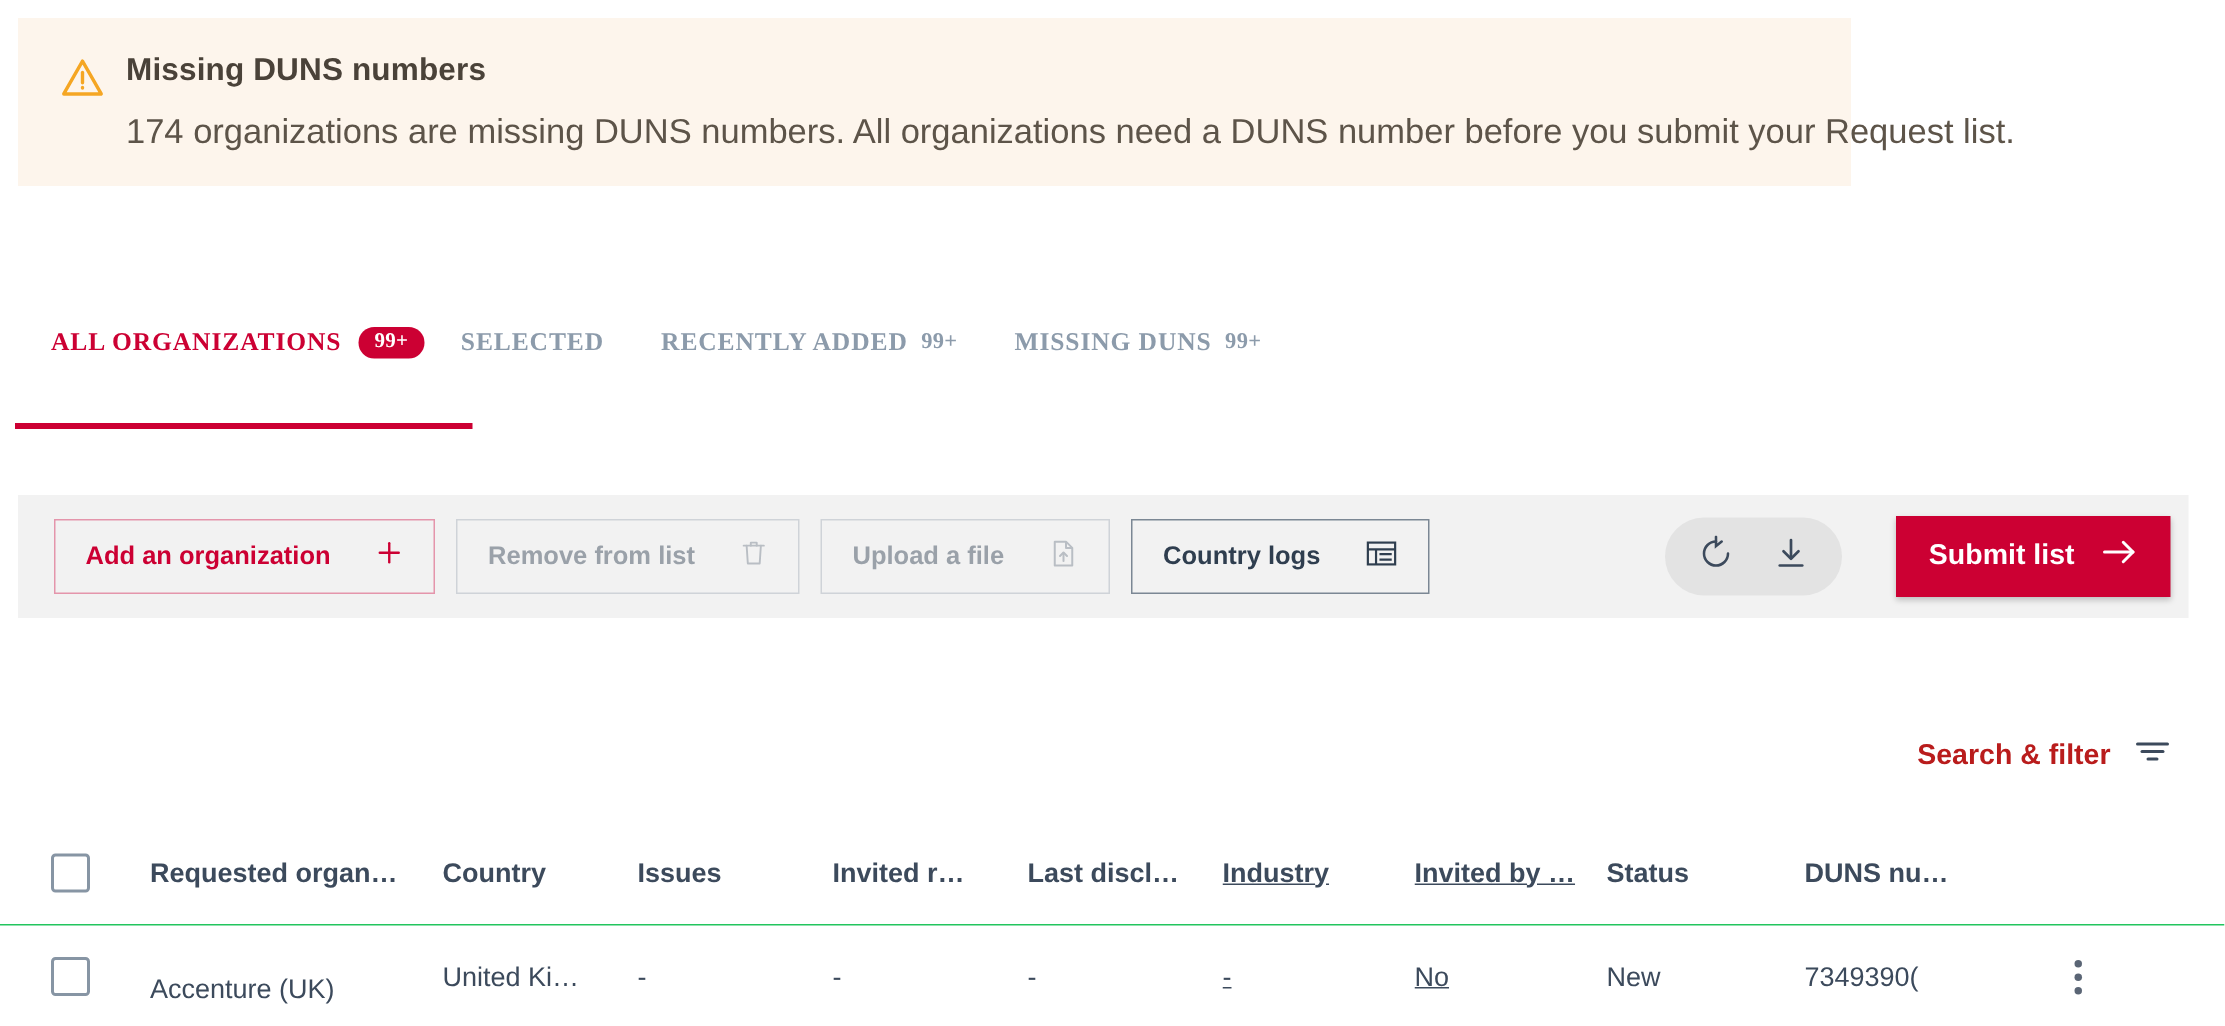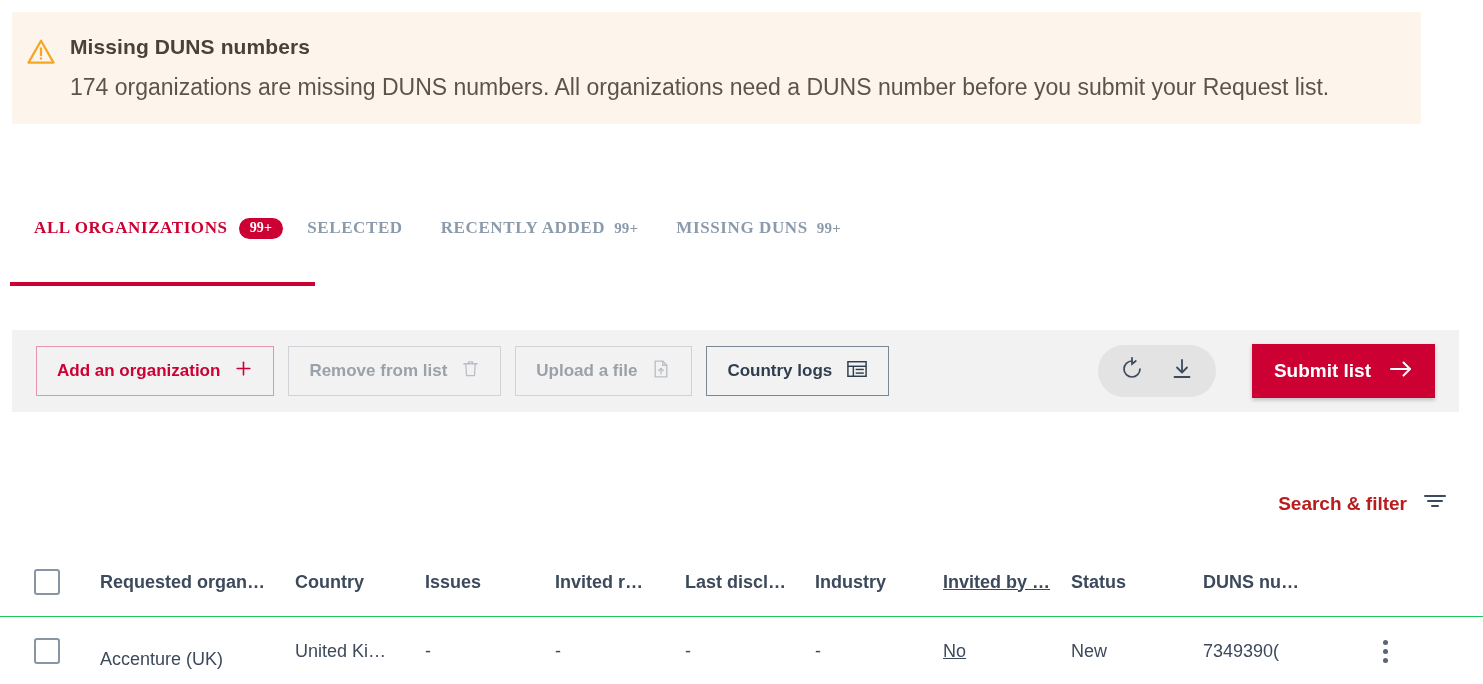--- a/index.html
+++ b/index.html
@@ -9,24 +9,24 @@
     background: #ffffff;
     font-family: "Liberation Sans", sans-serif;
     overflow: hidden;
   }
   .page { position: relative; width: 1483px; height: 684px; }
 
   
   .alert-banner {
     position: absolute;
     left: 12px; top: 12px;
-    width: 1409px; height: 112px;
+    width: 1222px; height: 112px;
     background: #fdf5ec;
     display: flex;
-    padding: 22px 0 0 14px;
+    padding: 22px 0 0 28px;
   }
   .alert-icon { width: 40px; flex: 0 0 40px; padding-top: 3px; }
   .alert-body { padding-left: 4px; }
   .alert-title {
     font-size: 21px;
     font-weight: bold;
     color: #4a4239;
     letter-spacing: 0.1px;
     line-height: 26px;
   }
@@ -100,20 +100,21 @@
     border: 1px solid #cfd3d8;
     background: transparent;
     font-family: "Liberation Sans", sans-serif;
     font-size: 17px;
     font-weight: bold;
     color: #9aa1a9;
     padding: 0 20px;
     margin-right: 14px;
     cursor: default;
     white-space: nowrap;
+    gap: 16px;
   }
   .tb-btn .lbl { margin-right: 14px; }
   .tb-btn.primary-outline { border-color: #e495ab; color: #cc0033; cursor: pointer; }
   .tb-btn.enabled { border-color: #7b8794; color: #2f3e4f; cursor: pointer; }
   .icon-pill {
     display: flex;
     align-items: center;
     margin-left: auto;
     background: #e3e3e3;
     border-radius: 26px;
@@ -125,21 +126,21 @@
   .submit-btn {
     display: flex;
     align-items: center;
     background: #cc0033;
     color: #ffffff;
     font-size: 19px;
     font-weight: bold;
     height: 54px;
     padding: 0 22px;
     margin-left: 36px;
-    margin-right: 24px;
+    margin-right: 12px;
     border: none;
     font-family: "Liberation Sans", sans-serif;
     box-shadow: 0 2px 4px rgba(0,0,0,0.22);
     cursor: pointer;
     white-space: nowrap;
   }
   .submit-btn .lbl { margin-right: 18px; }
 
   
   .search-filter {
@@ -173,21 +174,21 @@
     white-space: nowrap;
     overflow: hidden;
     text-overflow: clip;
   }
   .th { font-weight: bold; }
   .c-org   { width: 195px; flex: 0 0 195px; }
   .c-ctry  { width: 130px; flex: 0 0 130px; }
   .c-iss   { width: 130px; flex: 0 0 130px; }
   .c-prev  { width: 130px; flex: 0 0 130px; }
   .c-last  { width: 130px; flex: 0 0 130px; }
-  .c-ind   { width: 128px; flex: 0 0 128px; }
+  .c-ind   { width: 128px; flex: 0 0 128px; text-decoration: underline; }
   .c-inv   { width: 128px; flex: 0 0 128px; text-decoration: underline; }
   .c-stat  { width: 132px; flex: 0 0 132px; }
   .c-duns  { width: 152px; flex: 0 0 152px; }
   .c-menu  { width: 60px; flex: 0 0 60px; display: flex; justify-content: center; }
   .trow .td.c-org { padding-left: 0; }
   .head .th.c-org { padding-left: 0; }
   .row-org { padding-left: 2px; margin-top: 16px; }
   .kebab { display: flex; flex-direction: column; gap: 4px; cursor: pointer; }
   .kebab i { width: 5px; height: 5px; border-radius: 50%; background: #5a6575; display: block; }
 </style>

